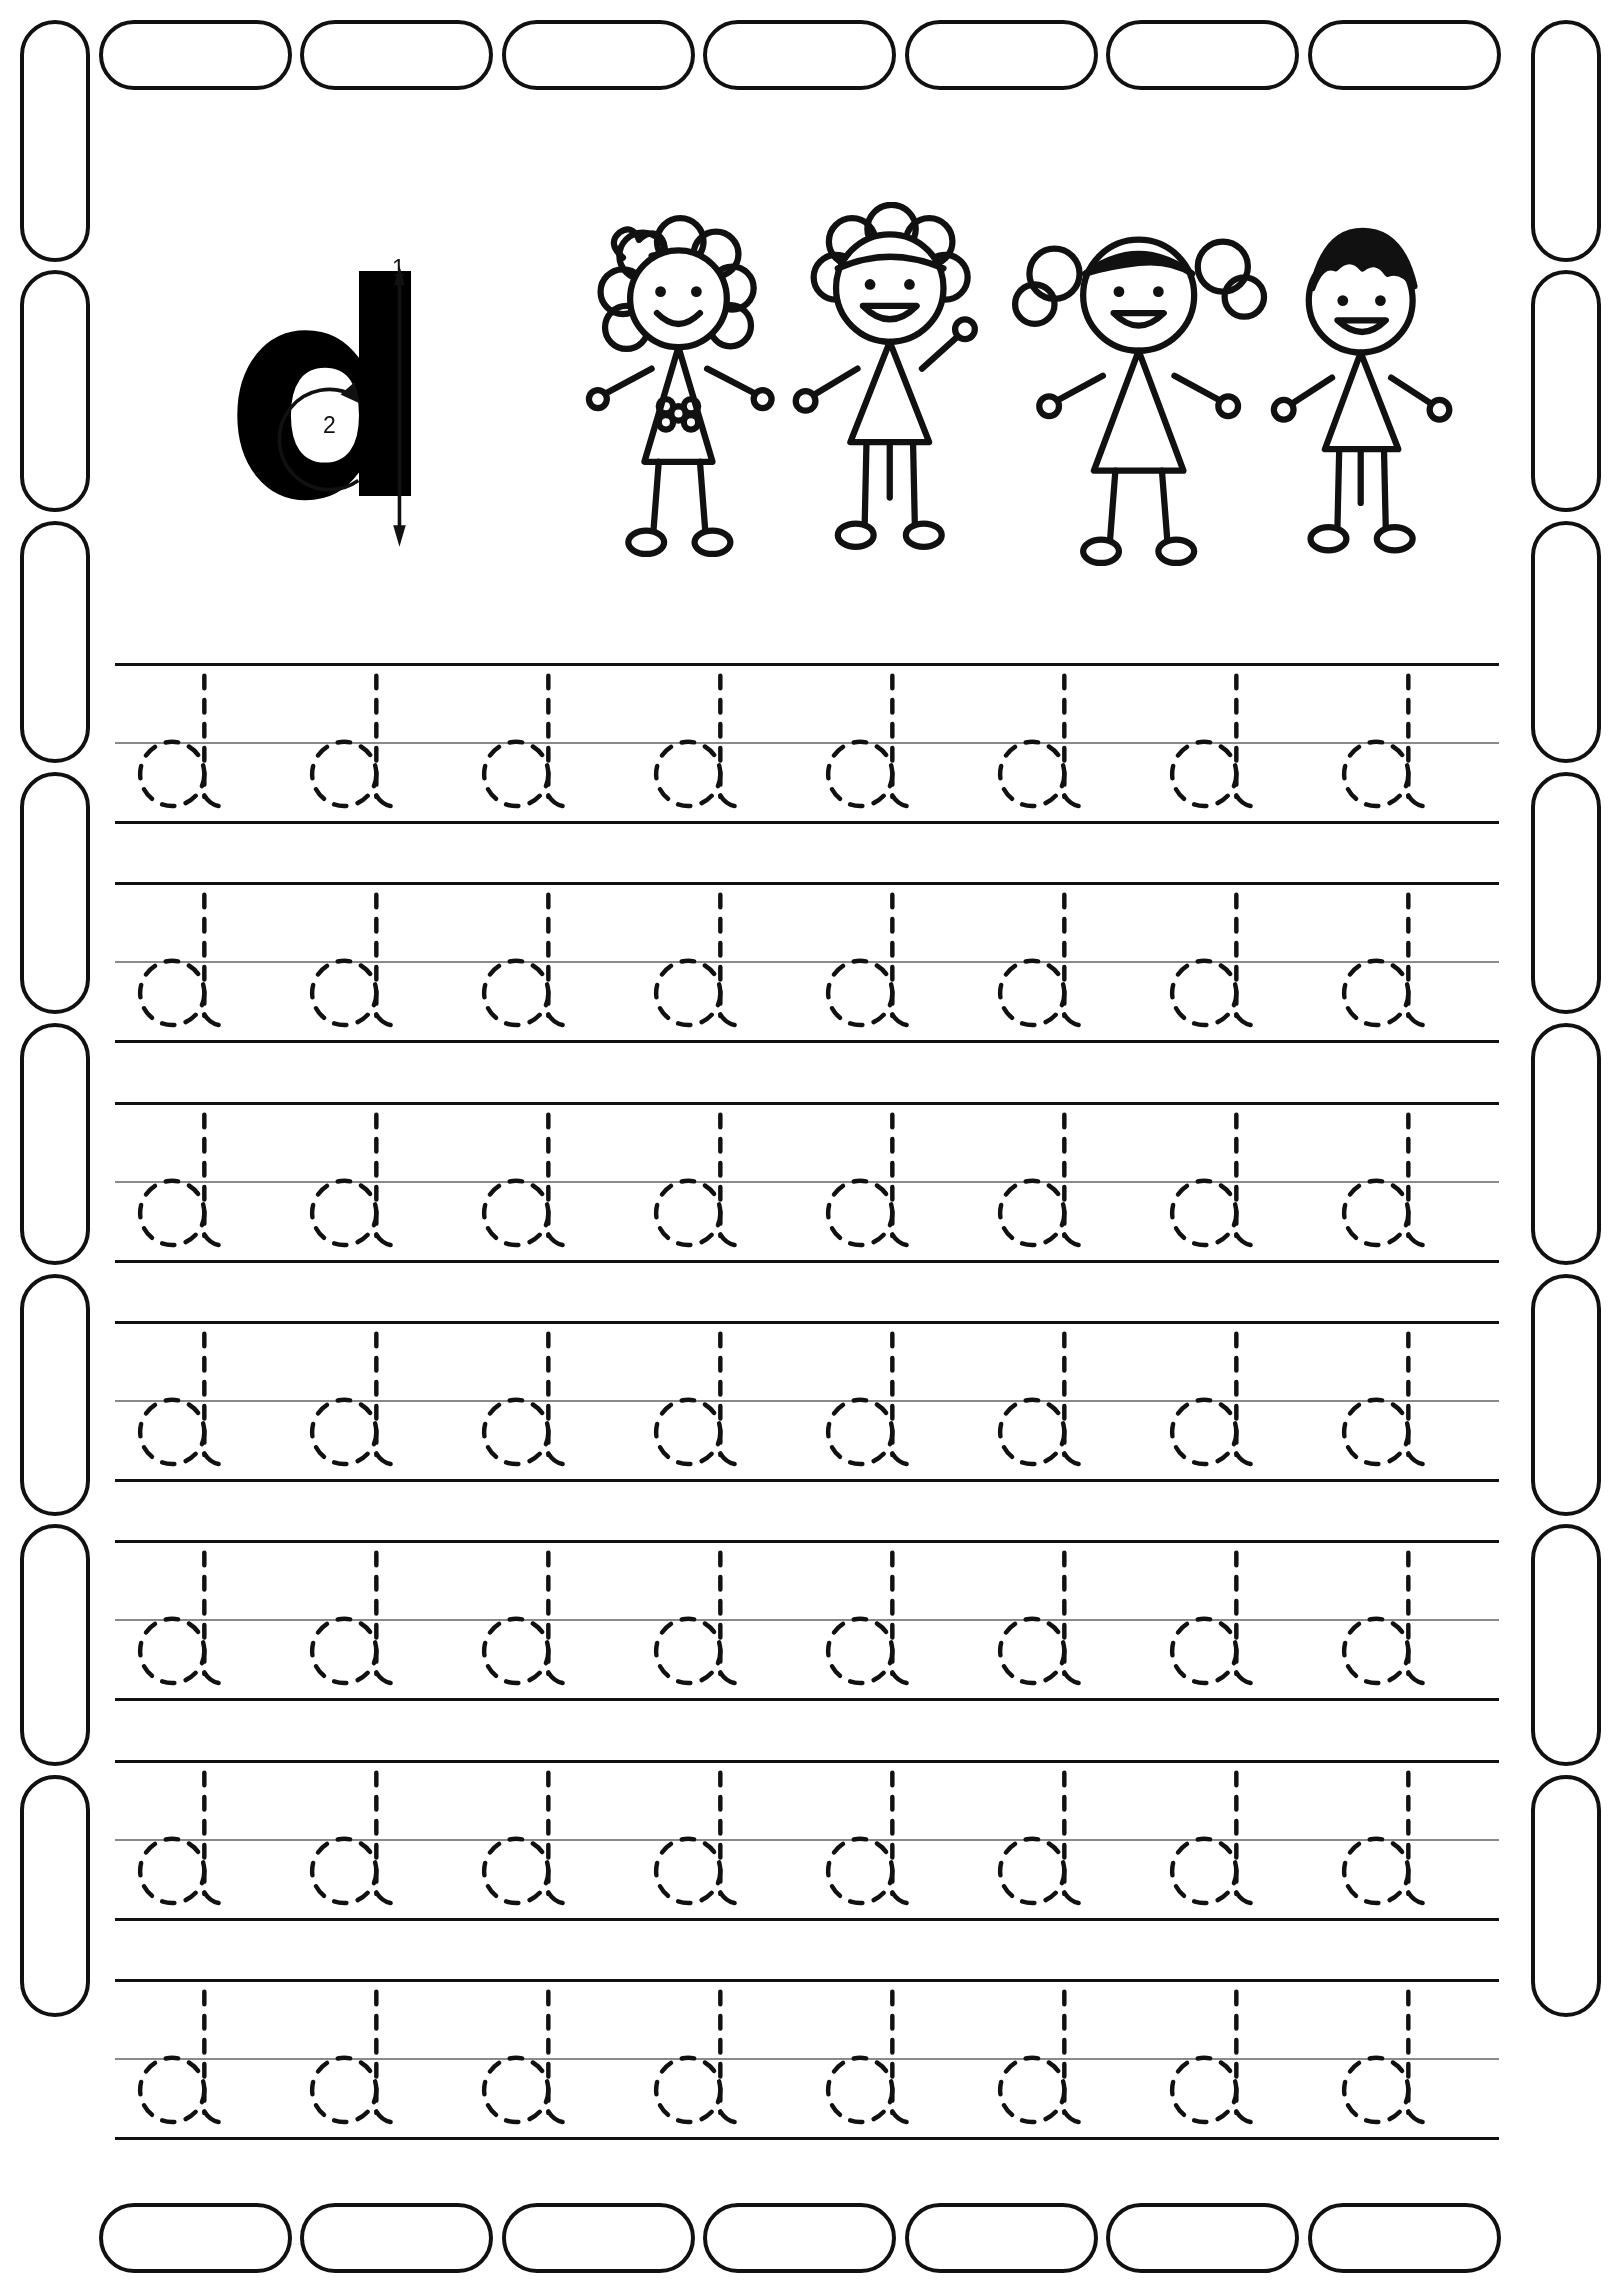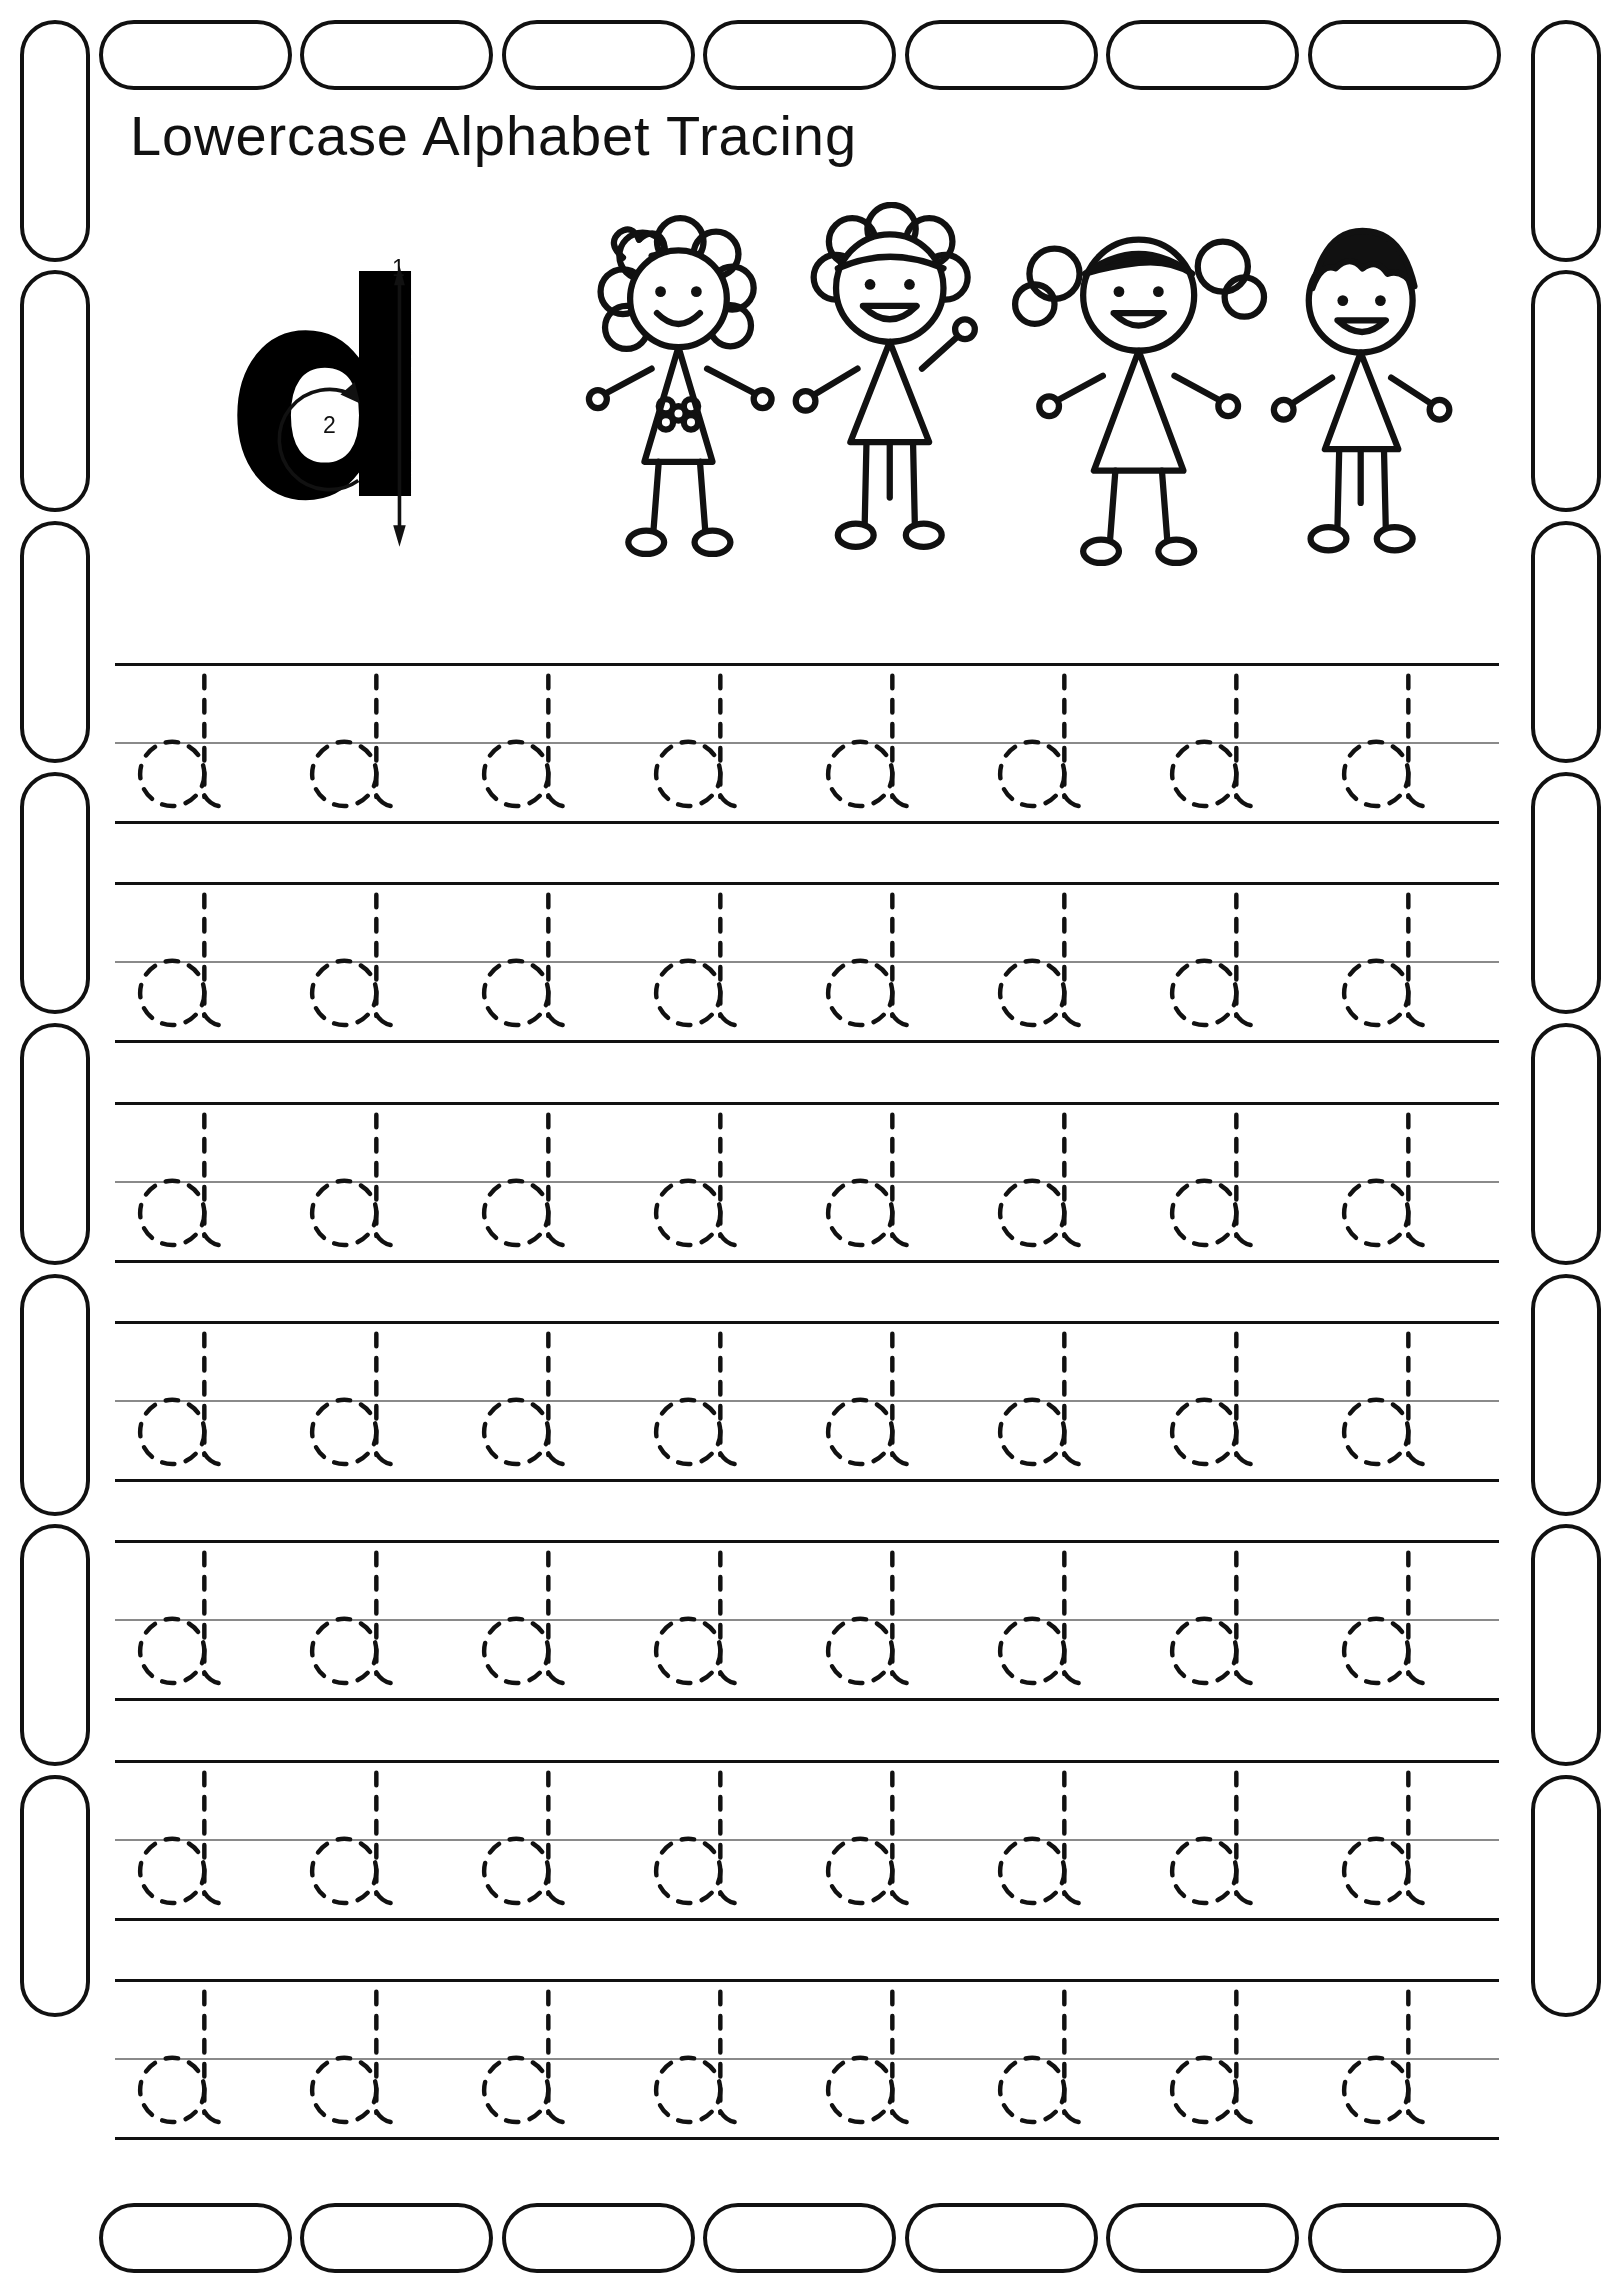--- a/index.html
+++ b/index.html
@@ -139,21 +139,20 @@
       <div class="border-capsule" style="left: 1531px; top: 19.7px; width: 70px; height: 242px;"></div>
       <div class="border-capsule" style="left: 1531px; top: 270px; width: 70px; height: 242px;"></div>
       <div class="border-capsule" style="left: 1531px; top: 521px; width: 70px; height: 242px;"></div>
       <div class="border-capsule" style="left: 1531px; top: 772px; width: 70px; height: 242px;"></div>
       <div class="border-capsule" style="left: 1531px; top: 1023px; width: 70px; height: 242px;"></div>
       <div class="border-capsule" style="left: 1531px; top: 1274px; width: 70px; height: 242px;"></div>
       <div class="border-capsule" style="left: 1531px; top: 1524px; width: 70px; height: 242px;"></div>
       <div class="border-capsule" style="left: 1531px; top: 1775px; width: 70px; height: 242px;"></div>
     </div>
 
-  <div class="title">Lowercase Alphabet Tracing</div>
 
   <div class="model-letter-box">
     <div class="model-letter">d</div>
     <svg width="206" height="340" style="position:absolute;left:0;top:0;" viewBox="0 0 230 380">
 
       <line x1="196" y1="28" x2="196" y2="318" stroke="#111111" stroke-width="4"></line>
       <polygon points="196,336 189,312 203,312" fill="#111111"></polygon>
       <polygon points="196,22 190,44 202,44" fill="#111111"></polygon>
 
       <path d="M146 168 A56 56 0 1 0 150 262" fill="none" stroke="#111111" stroke-width="4"></path>

